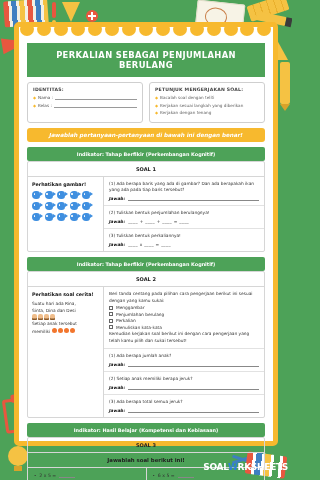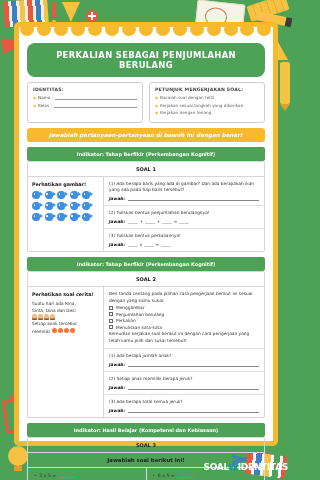--- a/index.html
+++ b/index.html
@@ -74,21 +74,21 @@
   
   .scallop { position: absolute; left: 0; top: -1px; width: 100%; height: 13px;
     display: flex; justify-content: space-around; align-items: flex-start; pointer-events:none; }
   .scallop span { width: 14px; height: 14px; background: #f7b92e; border-radius: 50%; margin-top: -4px; }
 
   .sheet-inner { padding: 16px 8px 8px; display: flex; flex-direction: column; gap: 5px; }
 
   .title-banner {
     background: #4da258; color: #fff; text-align: center;
     font-size: 8.4px; font-weight: bold; letter-spacing: .35px;
-    padding: 7px 4px; border-radius: 8px;
+    padding: 7px 4px; border-radius: 0;
   }
 
   .meta-row { display: flex; gap: 6px; }
   .meta-box { flex: 1; border: 1px solid #cfcfcf; border-radius: 3px; padding: 4px 5px; background:#fff; }
   .meta-head { font-size: 4.6px; font-weight: bold; color: #444; margin-bottom: 3px; letter-spacing:.2px; }
   .meta-li { font-size: 4.2px; color: #555; display: flex; align-items: center; gap: 2px; margin-bottom: 2.5px; }
   .meta-li .bul { color:#f7b92e; font-size:4px; }
   .meta-li .lbl { white-space: nowrap; }
   .meta-li .rule { flex: 1; border-bottom: .8px solid #9a9a9a; height: 5px; }
   .meta-li .txt { color:#666; }
@@ -438,14 +438,14 @@
 
           </div>
         </div>
       </div>
     </div>
 
   </div>
 </div>
 
 <div class="wm">
-  <span class="wm-text"><span>SOAL</span><span class="blue">W</span><span>IDENTITAS</span></span>
+  <span class="wm-text"><span>SOAL</span><span class="blue">W</span><span>RKSHEETS</span></span>
 </div>
 
 </body></html>

